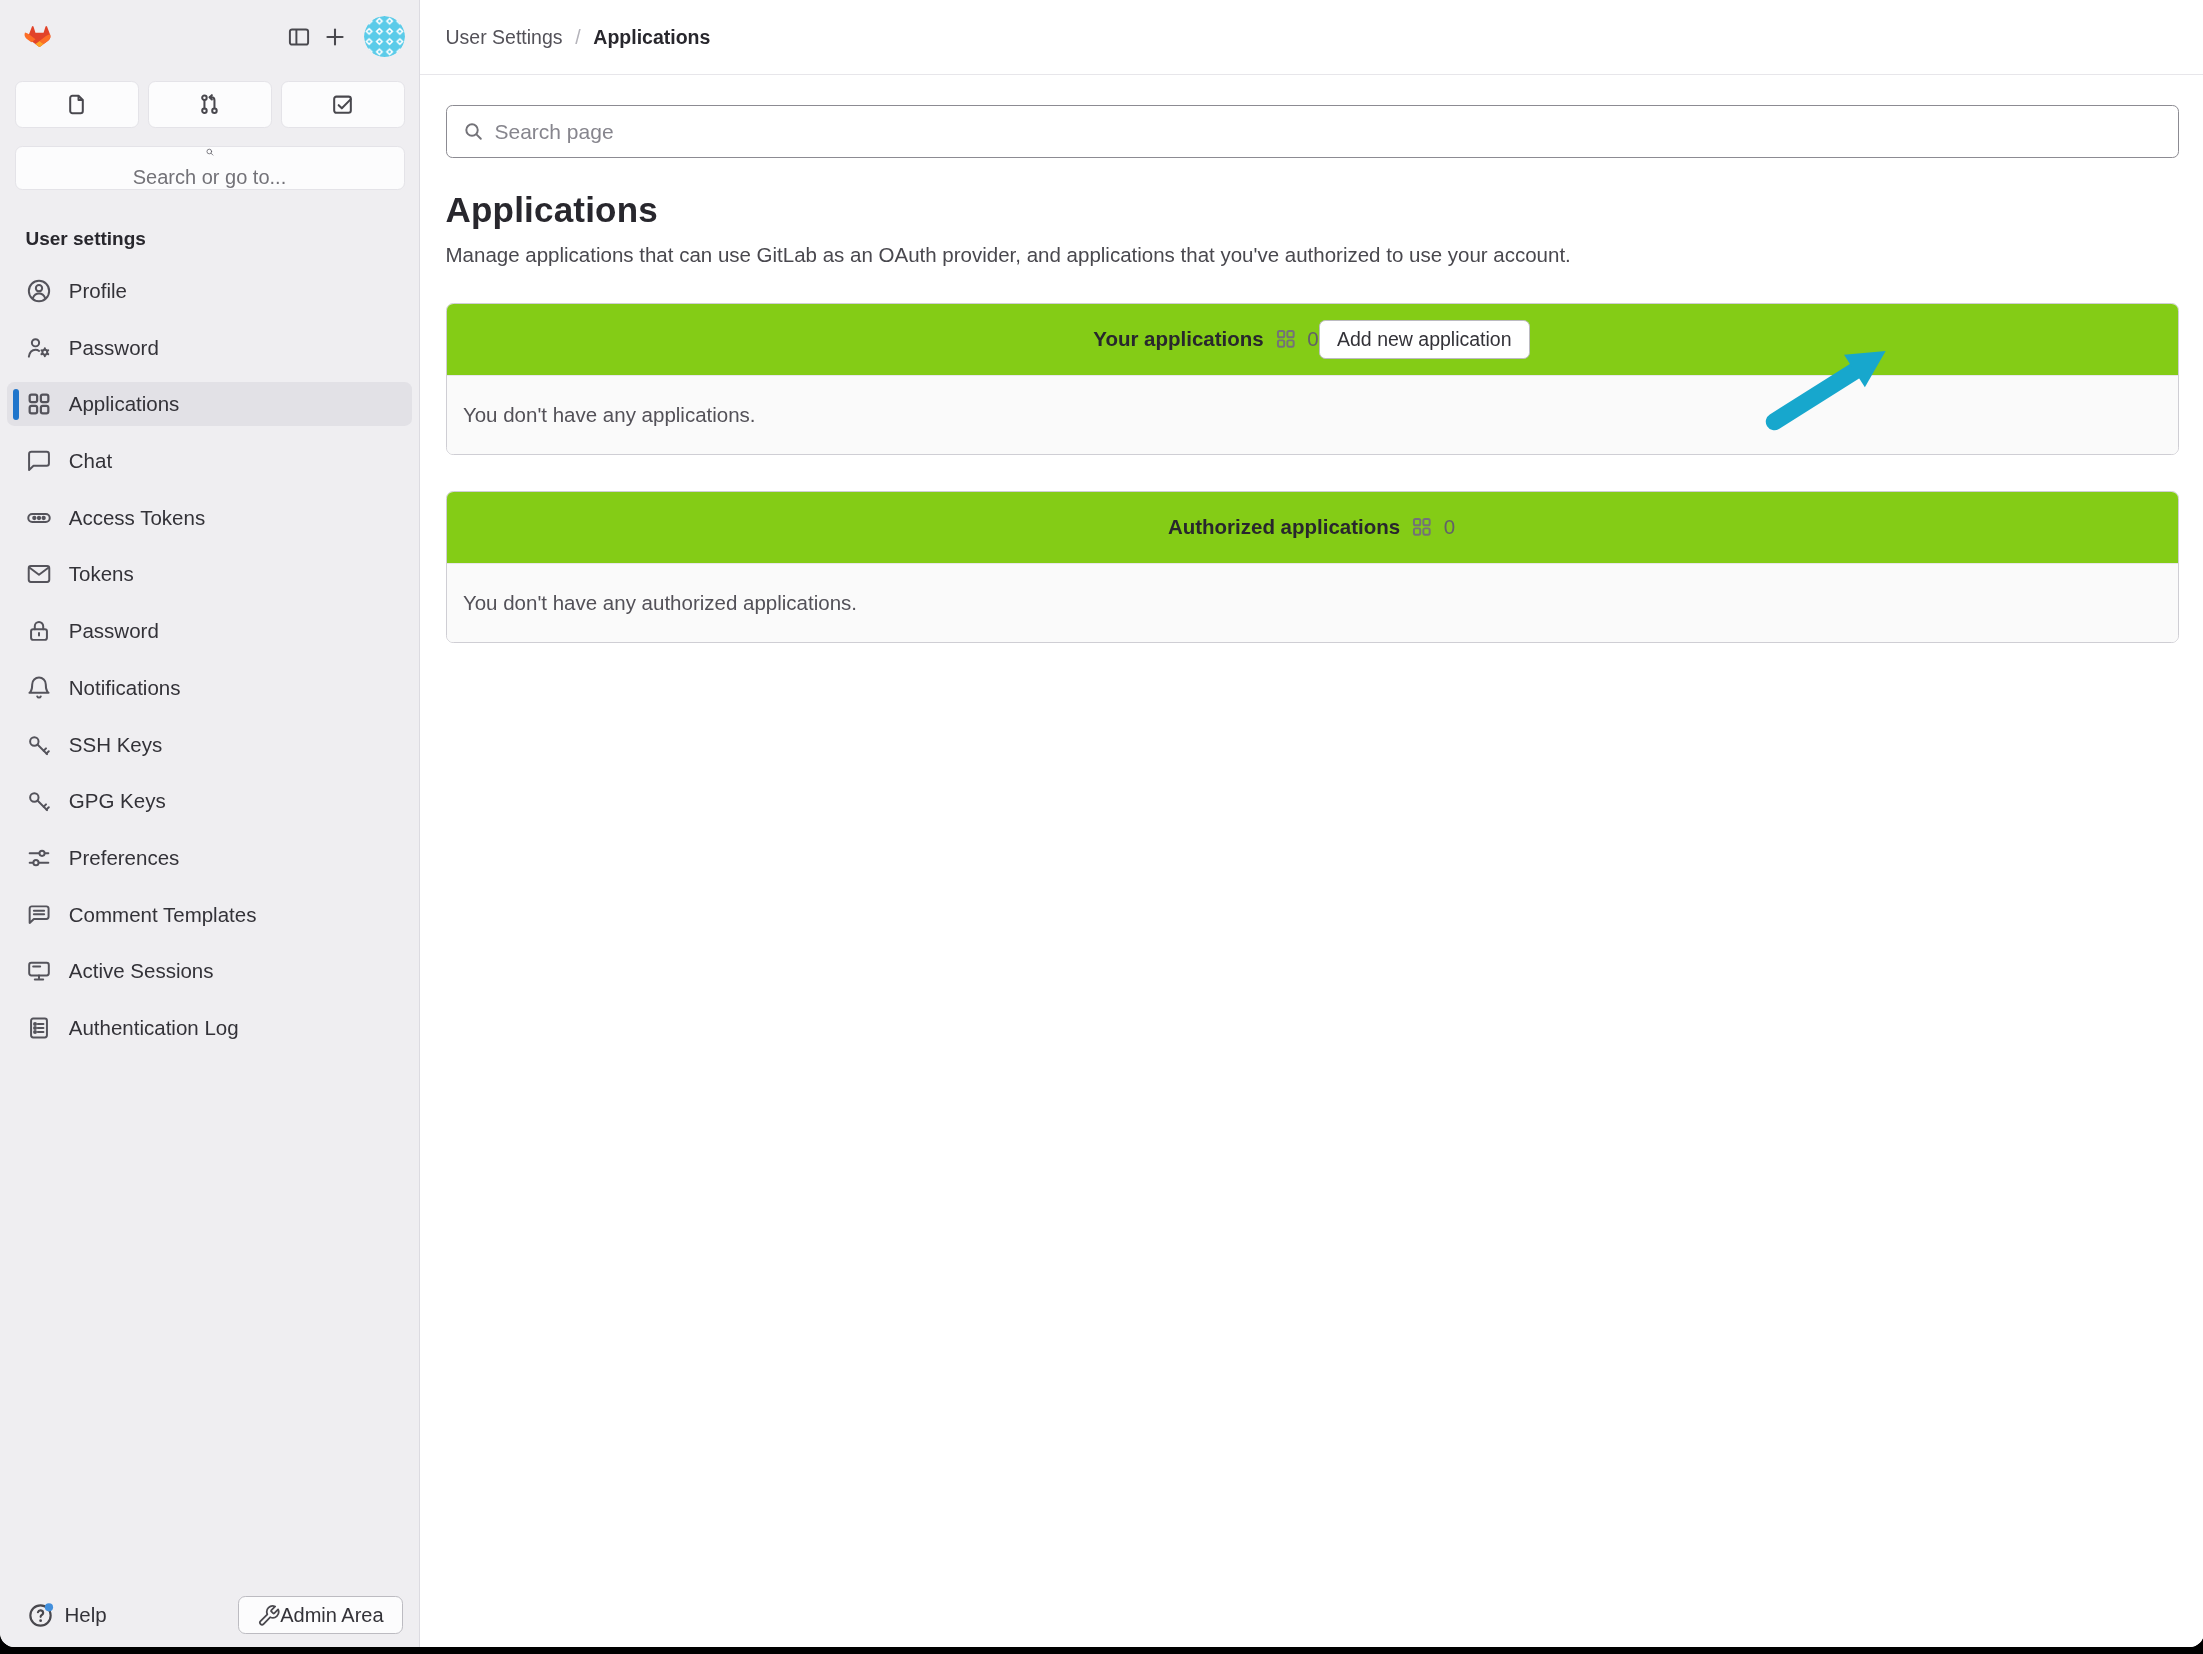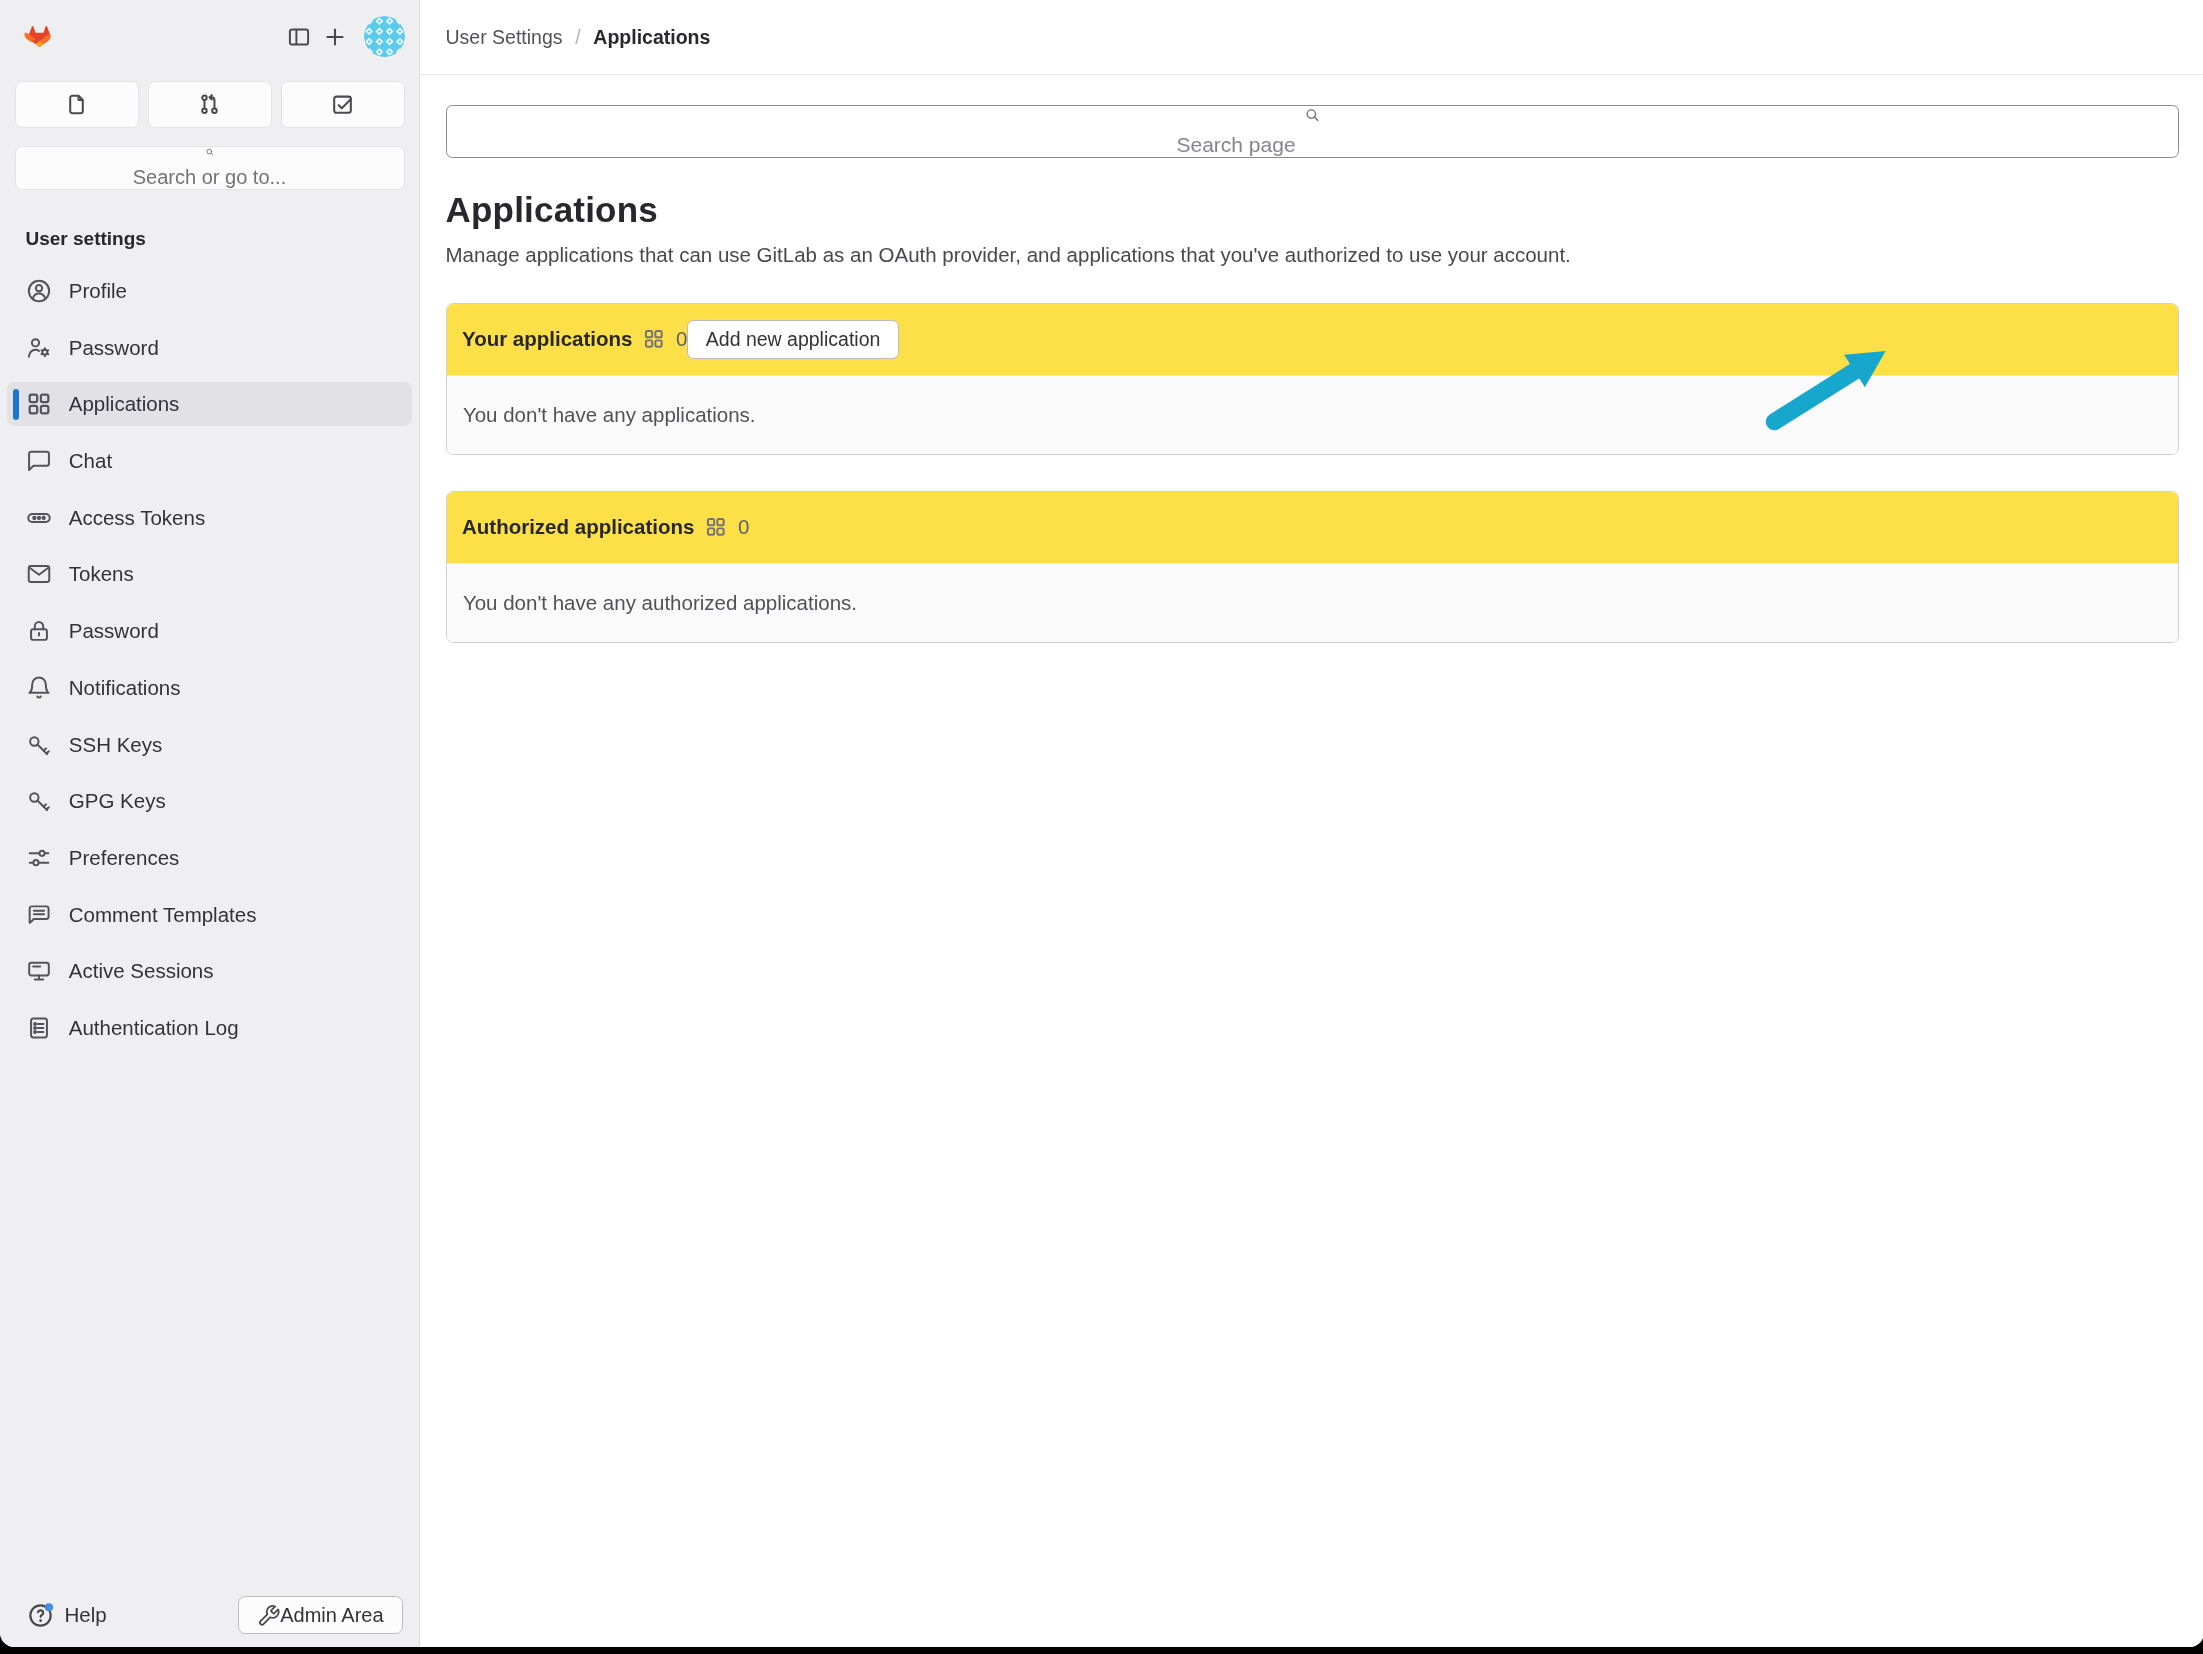--- a/index.html
+++ b/index.html
@@ -45,31 +45,31 @@
   .main { position:relative; flex:1; display:flex; flex-direction:column; background:#fff; }
   .topbar { height:75px; border-bottom:0.9px solid #e7e6ea; display:flex; align-items:center;
             padding:0 25.5px; }
   .breadcrumb { display:flex; align-items:center; gap:12.7px; font-size:19.5px; }
   .breadcrumb .bc-link { color:#535158; cursor:pointer; }
   .breadcrumb .bc-sep { color:#b4b3ba; }
   .breadcrumb .bc-current { color:#28272d; font-weight:700; }
 
   .content { padding:30px 25.5px 0 25.5px; }
   .page-search { width:100%; height:53px; border:0.9px solid #8c8b92; border-radius:6.4px; background:#fff;
-                 display:flex; align-items:center; padding:0 14.5px; gap:9px;flex-direction:column; }
+                 display:flex; align-items:center; padding:0 14.5px; gap:9px; }
   .page-search input { border:none; outline:none; flex:1; font-size:21px; color:#333238;
                        font-family:inherit; background:transparent; }
   .page-search input::placeholder { color:#86858d; }
   h1.page-title { margin-top:32px; font-size:35px; font-weight:700; color:#28272d; letter-spacing:0.2px; }
   .page-desc { margin-top:12.7px; font-size:20.5px; color:#49484e; }
 
   .card { margin-top:36px; border:0.9px solid #cfced4; border-radius:7.3px; overflow:hidden; }
   .card + .card { }
-  .card-header { background:#fde047; min-height:71px; display:flex; align-items:center;
-                 justify-content:flex-start; padding:0 16.4px 0 15.5px; }
+  .card-header { background:#84cc16; min-height:71px; display:flex; align-items:center;
+                 justify-content:center; padding:0 16.4px 0 15.5px; }
   .card-title-wrap { display:flex; align-items:center; gap:10px; }
   .card-title { font-size:20.5px; font-weight:700; color:#28272d; }
   .card-count { font-size:20.5px; color:#626168; }
   .card-body { background:#fafafa; border-top:0.9px solid #e7e6ea; min-height:79px;
                display:flex; align-items:center; padding:0 16.4px; font-size:20.5px; color:#535158; }
   .add-btn { height:39px; background:#fff; border:0.9px solid #bcbbc1; border-radius:6.4px;
              padding:0 17.3px; font-size:19.5px; color:#333238; font-family:inherit; cursor:pointer; }
 
   .arrow-overlay { position:absolute; inset:0; width:100%; height:100%; pointer-events:none; z-index:6; }
 </style>

